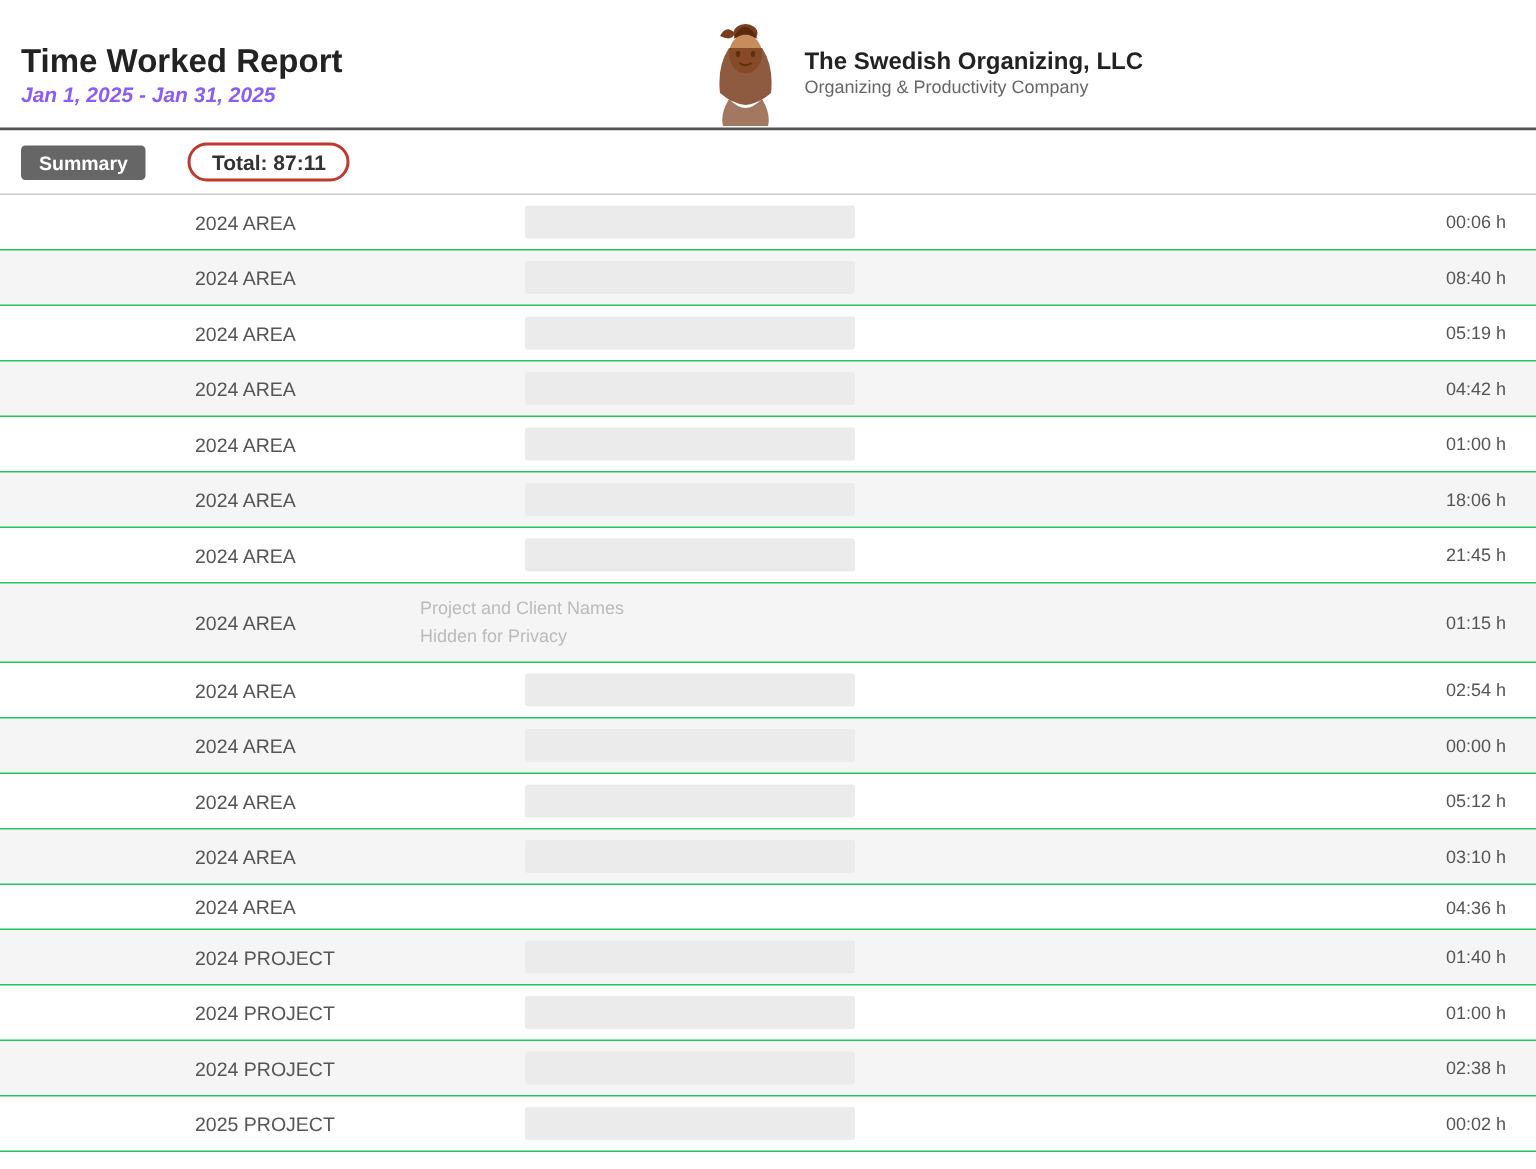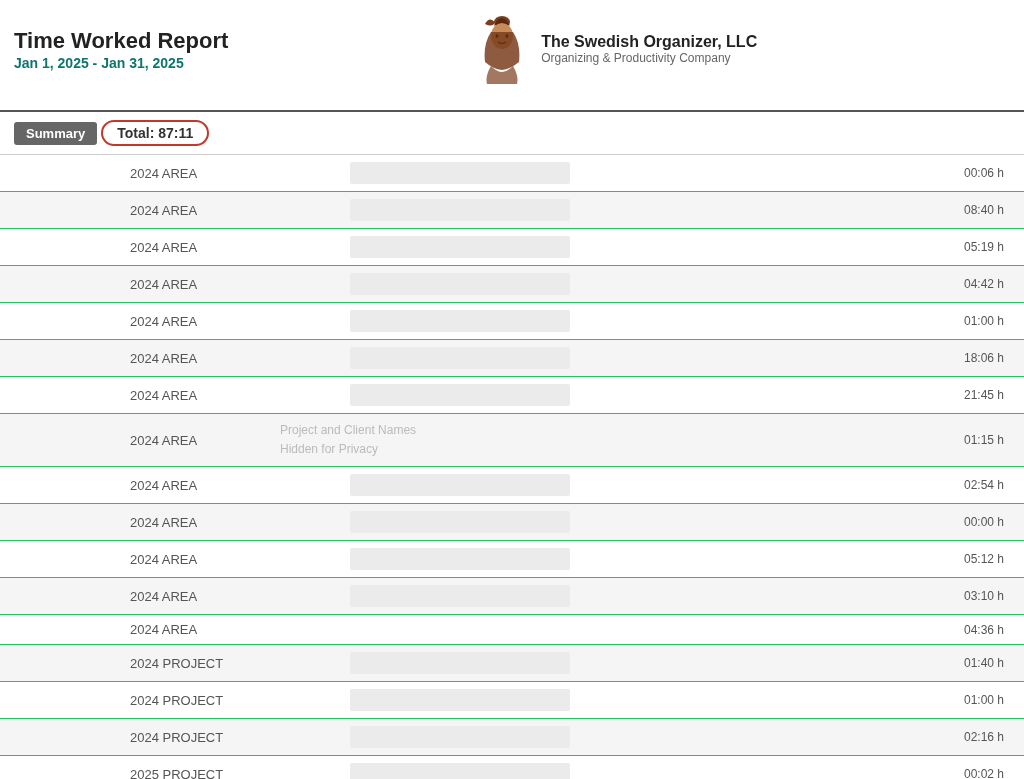--- a/index.html
+++ b/index.html
@@ -10,34 +10,35 @@
       width: 1024px;
       min-height: 779px;
       overflow-x: hidden;
     }
 
     
     .header {
       display: flex;
       justify-content: center;
       align-items: center;
-      padding: 14px 20px 26px 14px;
+      padding: 14px 20px 1px 14px;
       border-bottom: 2px solid #555;
     }
     .header-left {}
     .report-title {
       font-size: 22px;
       font-weight: bold;
       color: #222;
       line-height: 1.3;
     }
     .report-date {
       font-size: 14px;
       font-weight: bold;
-      color: #0f766e;
+      color: #8b5cf6;
+      font-style: italic;
     }
     .header-center {
       flex: 1;
       display: flex;
       justify-content: center;
       align-items: center;
     }
     
     .logo-container {
       display: flex;
@@ -59,21 +60,21 @@
       color: #666;
     }
 
     
     .summary-bar {
       display: flex;
       align-items: center;
       padding: 8px 14px;
       background: #fff;
       border-bottom: 1px solid #ccc;
-      gap: 4px;
+      gap: 28px;
     }
     .summary-label {
       background: #666;
       color: #fff;
       font-size: 13px;
       font-weight: bold;
       padding: 4px 12px;
       border-radius: 3px;
     }
     .total-badge {
@@ -158,21 +159,21 @@
 
         <ellipse cx="22" cy="22" rx="1.5" ry="2" fill="#5a3010"></ellipse>
         <ellipse cx="32" cy="22" rx="1.5" ry="2" fill="#5a3010"></ellipse>
         <path d="M23 28 Q27 31 31 28" stroke="#5a3010" stroke-width="1.2" fill="none"></path>
 
         <path d="M16 52 Q10 62 12 70 L42 70 Q44 62 38 52 Q32 58 27 58 Q22 58 16 52Z" fill="#7a3e1e" opacity="0.7"></path>
 
         <path d="M19 12 Q27 6 35 12 Q32 5 27 4 Q22 4 19 12Z" fill="#5a2a0e"></path>
       </svg>
       <div class="company-info">
-        <div class="company-name">The Swedish Organizer, LLC</div>
+        <div class="company-name">The Swedish Organizing, LLC</div>
         <div class="company-subtitle">Organizing &amp; Productivity Company</div>
       </div>
     </div>
   </div>
 </div>
 
 <div class="summary-bar">
   <span class="summary-label">Summary</span>
   <span class="total-badge">Total: 87:11</span>
 </div>
@@ -252,21 +253,21 @@
         <td class="col-hours">01:40 h</td>
       </tr>
       <tr>
         <td class="col-project">2024 PROJECT</td>
         <td class="col-middle"><span class="mid-block"></span></td>
         <td class="col-hours">01:00 h</td>
       </tr>
       <tr>
         <td class="col-project">2024 PROJECT</td>
         <td class="col-middle"><span class="mid-block"></span></td>
-        <td class="col-hours">02:16 h</td>
+        <td class="col-hours">02:38 h</td>
       </tr>
       <tr>
         <td class="col-project">2025 PROJECT</td>
         <td class="col-middle"><span class="mid-block"></span></td>
         <td class="col-hours">00:02 h</td>
       </tr>
     </tbody>
 </table>
 
 </body></html>

